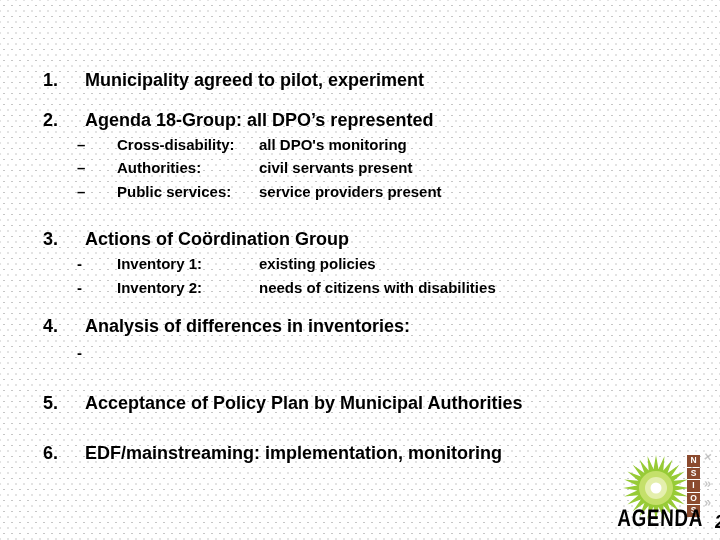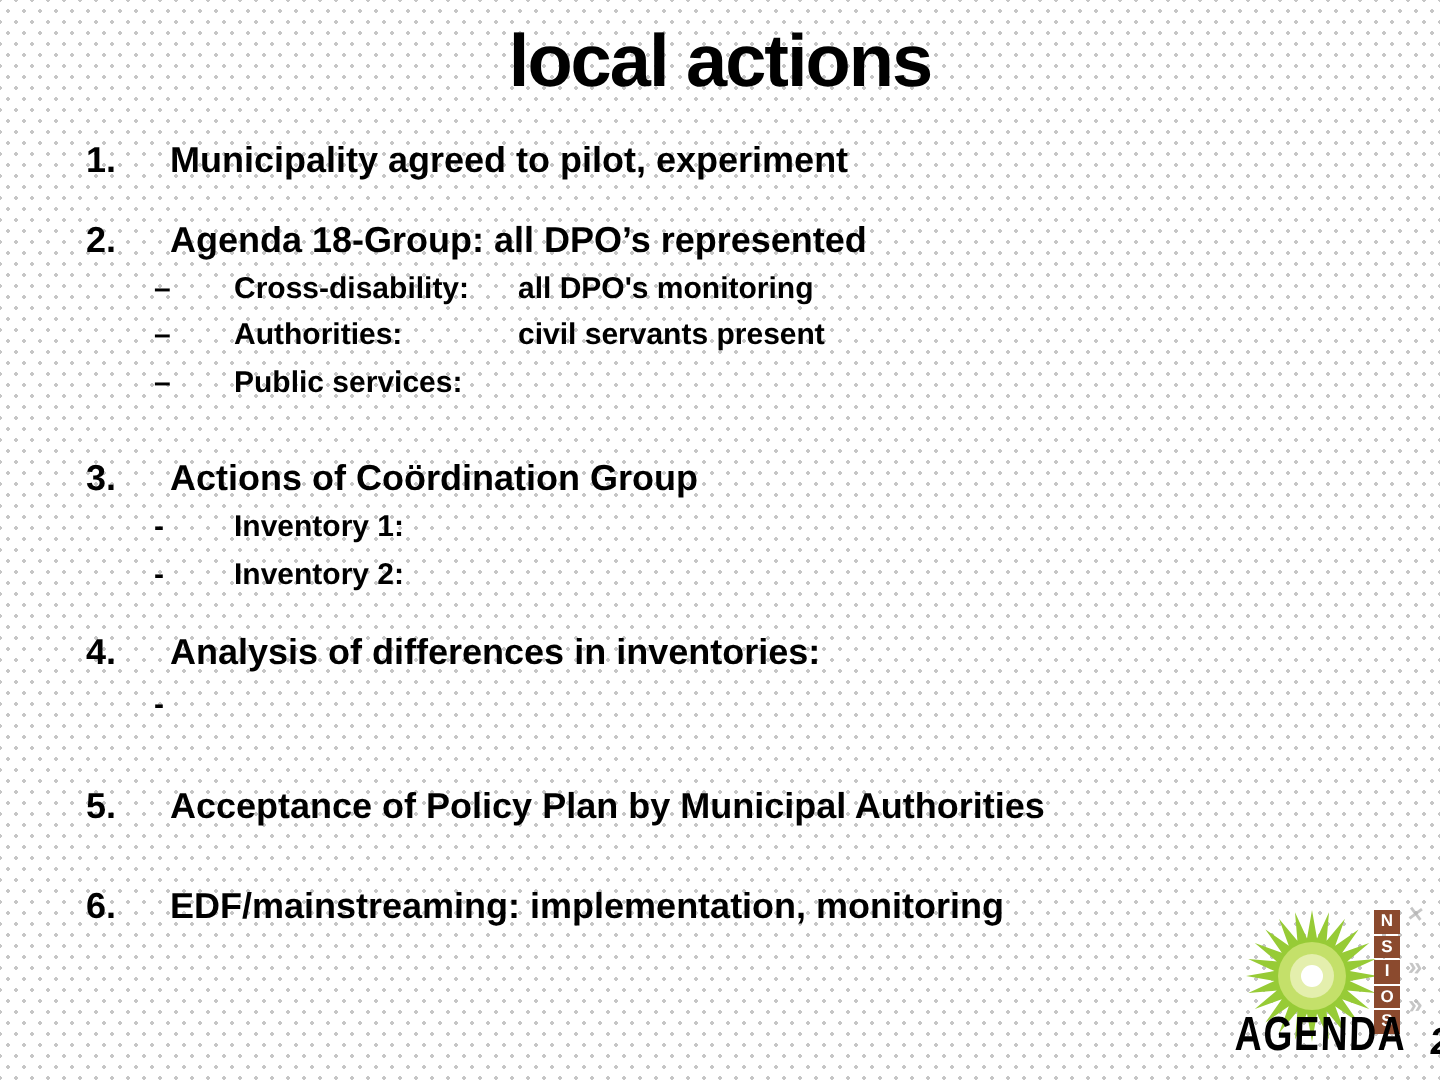--- a/index.html
+++ b/index.html
@@ -56,21 +56,20 @@
           font-size:13px; font-weight:700;}
   .sk0{top:8px; transform:rotate(8deg);}
   .sk1{top:34px; transform:rotate(4deg);}
   .sk2{top:52px; transform:rotate(-4deg);}
 </style>
 </head>
 <body>
 
 <div class="slide">
 
-  <h1 class="title">local actions</h1>
 
   <div class="row" style="top:70px">
     <span class="num">1.</span>
     <span class="txt">Municipality agreed to pilot, experiment</span>
   </div>
 
   <div class="row" style="top:110px">
     <span class="num">2.</span>
     <span class="txt">Agenda 18-Group: all DPO’s represented</span>
   </div>
@@ -80,33 +79,36 @@
     <span class="value">all DPO's monitoring</span>
   </div>
   <div class="row" style="top:159px">
     <span class="bullet">–</span>
     <span class="label">Authorities:</span>
     <span class="value">civil servants present</span>
   </div>
   <div class="row" style="top:183px">
     <span class="bullet">–</span>
     <span class="label">Public services:</span>
+    <span class="value">service providers present</span>
   </div>
 
   <div class="row" style="top:229px">
     <span class="num">3.</span>
     <span class="txt">Actions of Coördination Group</span>
   </div>
   <div class="row" style="top:255px">
     <span class="bullet">-</span>
     <span class="label">Inventory 1:</span>
+    <span class="value">existing policies</span>
   </div>
   <div class="row" style="top:279px">
     <span class="bullet">-</span>
     <span class="label">Inventory 2:</span>
+    <span class="value">needs of citizens with disabilities</span>
   </div>
 
   <div class="row" style="top:316px">
     <span class="num">4.</span>
     <span class="txt">Analysis of differences in inventories:</span>
   </div>
   <div class="row" style="top:344px">
     <span class="bullet">-</span>
   </div>
 

